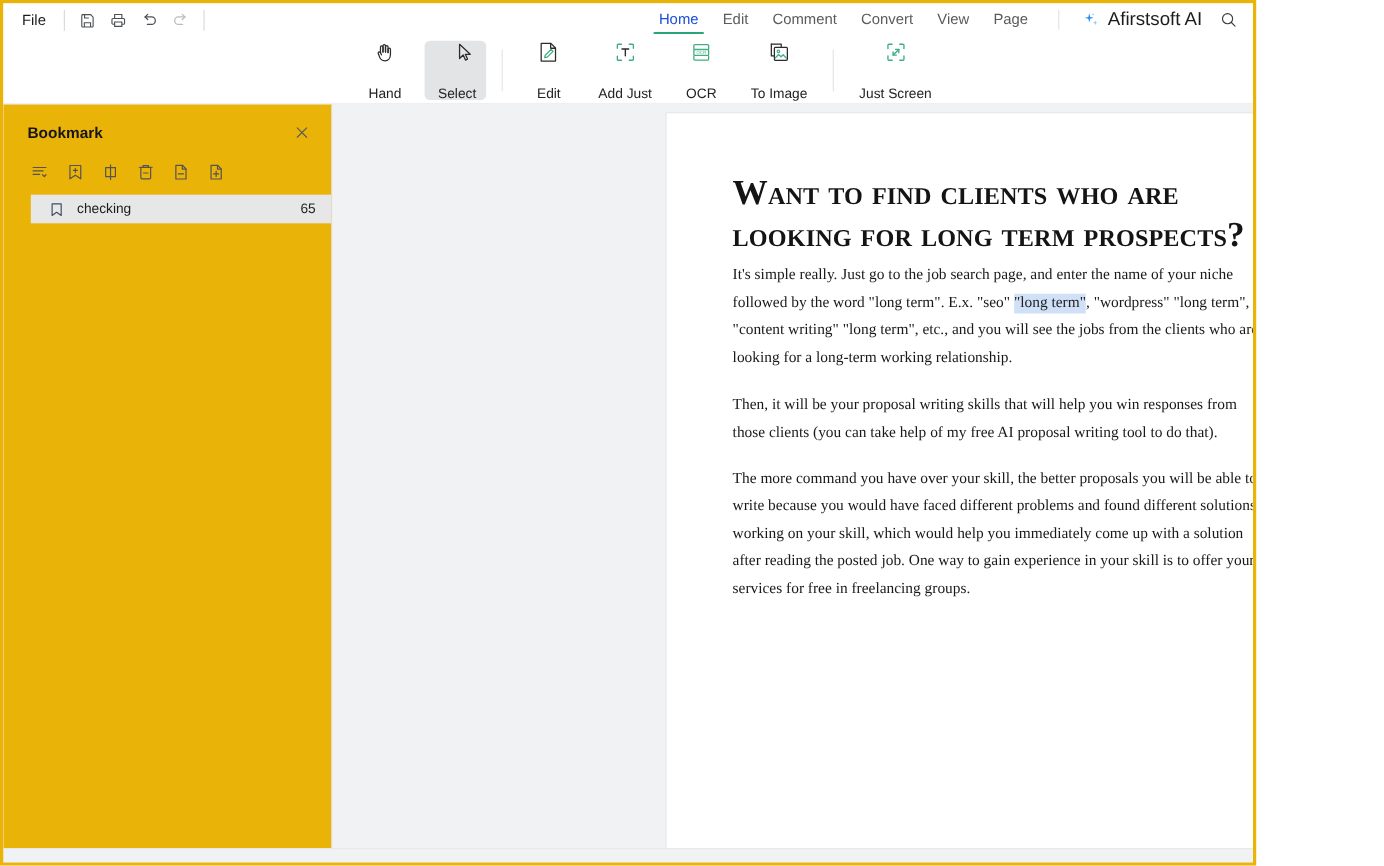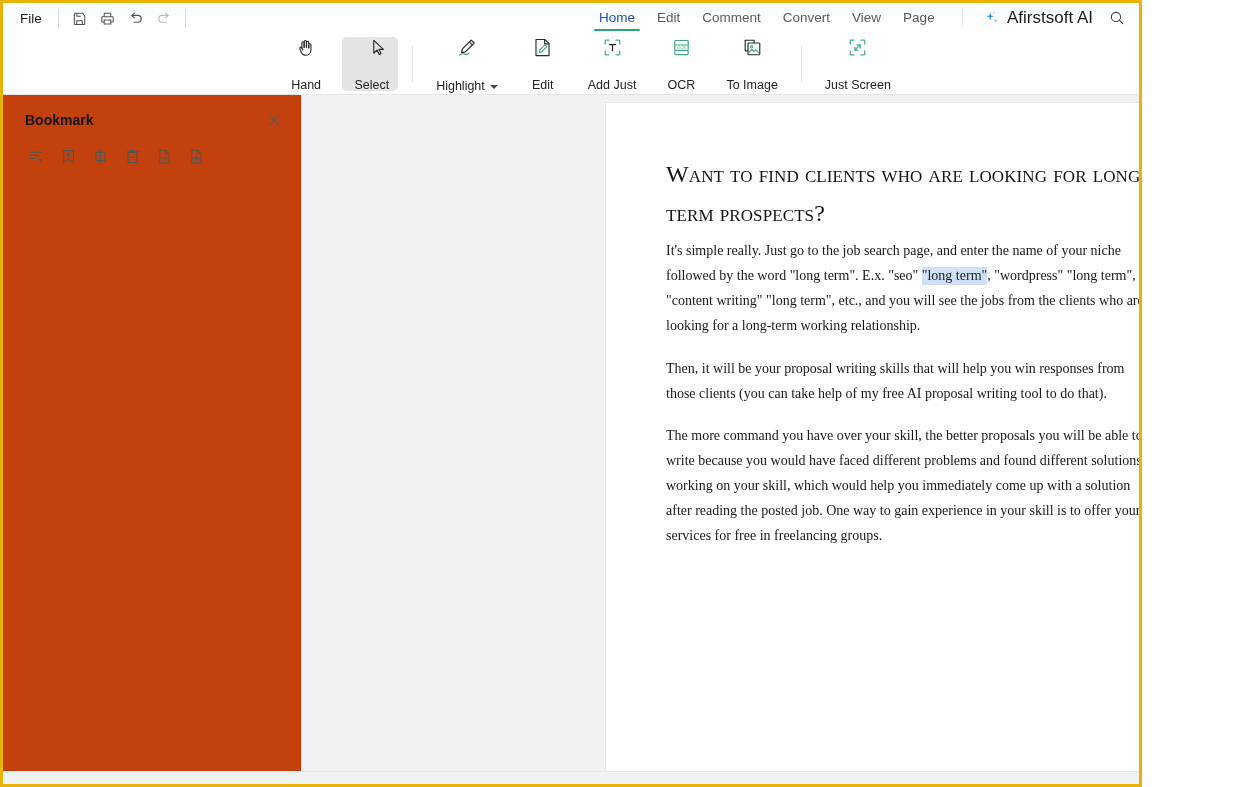--- a/index.html
+++ b/index.html
@@ -157,21 +157,21 @@
   .body-row {
     position: relative;
     display: flex;
     height: calc(787px - 6px - 30px - 63px);
     background: #f1f2f4;
   }
 
   
   .sidebar {
     width: 299px;
-    background: #c2410c;
+    background: #eab308;
     border-right: 1px solid #dedede;
     flex: none;
     position: relative;
   }
   .sb-head {
     display: flex;
     align-items: center;
     justify-content: space-between;
     padding: 14px 16px 4px 22px;
   }
@@ -239,22 +239,22 @@
     height: 672px;
     background: #ffffff;
     box-shadow: 0 0 0 1px #e6e6e6;
   }
   .doc {
     padding: 52px 58px 0 60px;
     font-family: "Liberation Serif", serif;
     color: #171717;
   }
   .doc h1 {
-    font-size: 24px;
-    font-weight: normal;
+    font-size: 32px;
+    font-weight: bold;
     font-variant: small-caps;
     letter-spacing: 0.1px;
     line-height: 39px;
     color: #141414;
     margin-bottom: 6px;
   }
   .doc p {
     font-size: 14px;
     line-height: 24.9px;
     color: #181818;
@@ -363,33 +363,20 @@
         <span class="rib-ico">
           <svg width="22" height="22" viewBox="0 0 24 24" fill="none" stroke="#2b2b2b" stroke-width="1.25" stroke-linejoin="round">
             <path d="M7.4 3.6v14.1l3.6-3.5 2.3 5 2-0.95-2.2-4.8h4.9z"></path>
           </svg>
         </span>
         <span class="rib-label">Select</span>
       </div>
 
       <div class="rib-sep"></div>
 
-      <div class="rib-btn">
-        <span class="rib-ico">
-          <svg width="24" height="24" viewBox="0 0 26 26" fill="none" stroke-linecap="round" stroke-linejoin="round">
-            <path d="M17.6 4.4l3.2 3.2-9.6 9.6-4.1.9.9-4.1z" stroke="#2b2b2b" stroke-width="1.3"></path>
-            <path d="M15.6 6.4l3.2 3.2" stroke="#2b2b2b" stroke-width="1.1"></path>
-            <path d="M5.2 20.6c1.7-1.6 3.6-1.9 5.2-1 1.5.85 3.3.5 4.6-.8" stroke="#3fae82" stroke-width="1.5"></path>
-          </svg>
-        </span>
-        <span class="rib-label">
-          <span>Highlight</span>
-          <span class="caret"></span>
-        </span>
-      </div>
 
       <div class="rib-btn">
         <span class="rib-ico">
           <svg width="23" height="23" viewBox="0 0 24 24" fill="none" stroke-linecap="round" stroke-linejoin="round">
             <path d="M5.2 3.6h9.2l4.4 4.4v12.4H5.2z" stroke="#2b2b2b" stroke-width="1.2"></path>
             <path d="M14.2 3.7v4.5h4.4" stroke="#2b2b2b" stroke-width="1.2"></path>
             <path d="M14.6 9.3 9.1 14.8l-.55 2.4 2.4-.55 5.5-5.5z" stroke="#3fae82" stroke-width="1.25"></path>
           </svg>
         </span>
         <span class="rib-label">Edit</span>
@@ -502,20 +489,31 @@
         </div>
         <div class="sb-tool">
           <svg width="17" height="17" viewBox="0 0 18 18" fill="none" stroke="#535353" stroke-width="1.15" stroke-linecap="round" stroke-linejoin="round">
             <path d="M4.1 2.4h6.3l3.5 3.5v9.7H4.1z"></path>
             <path d="M10.3 2.5v3.5h3.5"></path>
             <path d="M6.5 10.6h5M9 8.1v5"></path>
           </svg>
         </div>
       </div>
 
+      <div class="bm-list">
+        <div class="bm-item selected">
+          <span class="bm-ico">
+            <svg width="15" height="15" viewBox="0 0 16 16" fill="none" stroke="#3d4d6b" stroke-width="1.15" stroke-linejoin="round">
+              <path d="M3.6 2.5h8.8v11.2L8 10.6l-4.4 3.1z"></path>
+            </svg>
+          </span>
+          <span class="bm-label">checking</span>
+          <span class="bm-page">65</span>
+        </div>
+      </div>
     </div>
 
     <div class="viewer">
       <div class="page">
         <div class="doc">
           <h1>Want to find clients who are looking for long term prospects?</h1>
 
           <p><span>It's simple really. Just go to the job search page, and enter the name of your niche followed by the word "long term". E.x. "seo" </span><span class="sel">"long term"</span><span>, "wordpress" "long term", "content writing" "long term", etc., and you will see the jobs from the clients who are looking for a long-term working relationship.</span></p>
 
           <p>Then, it will be your proposal writing skills that will help you win responses from those clients (you can take help of my free AI proposal writing tool to do that).</p>

